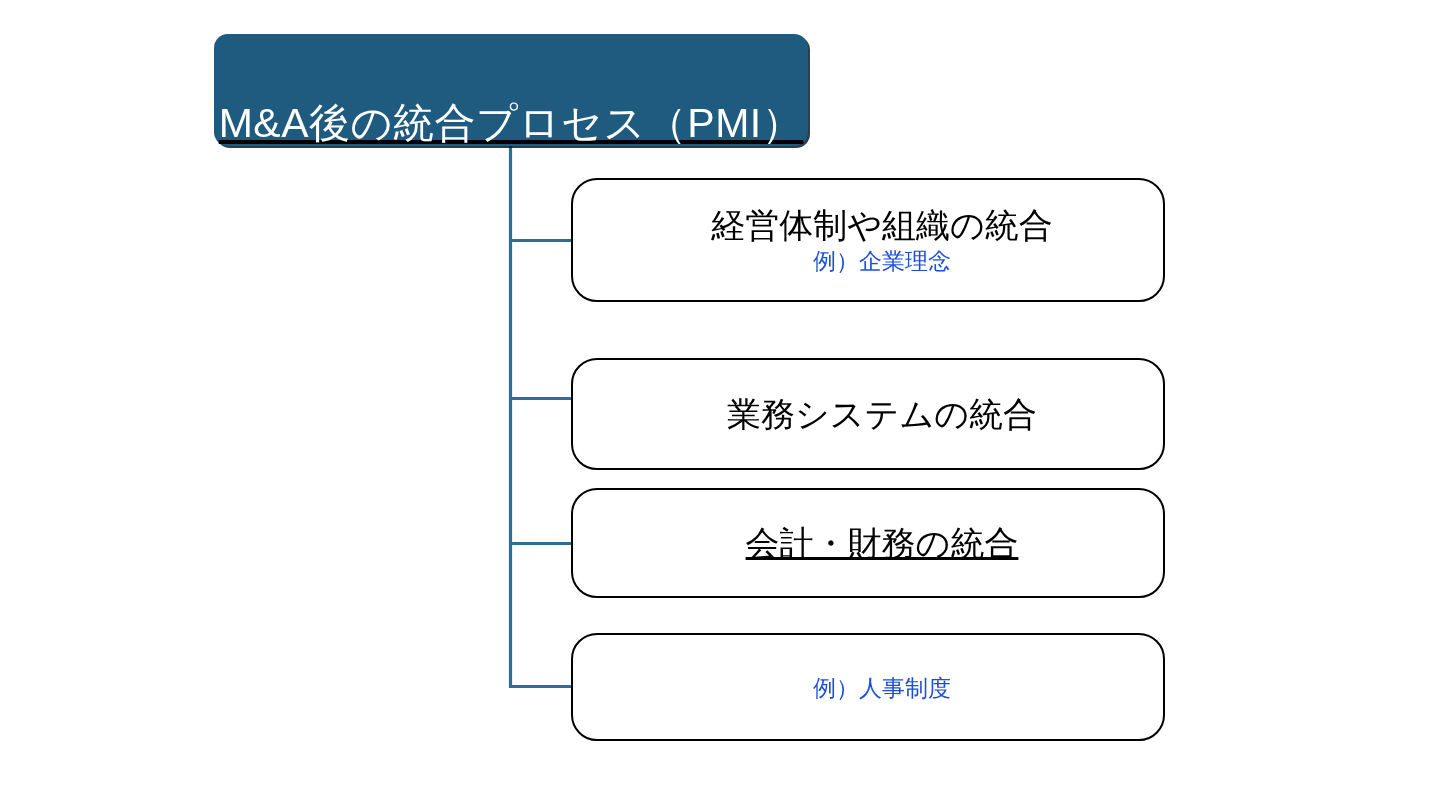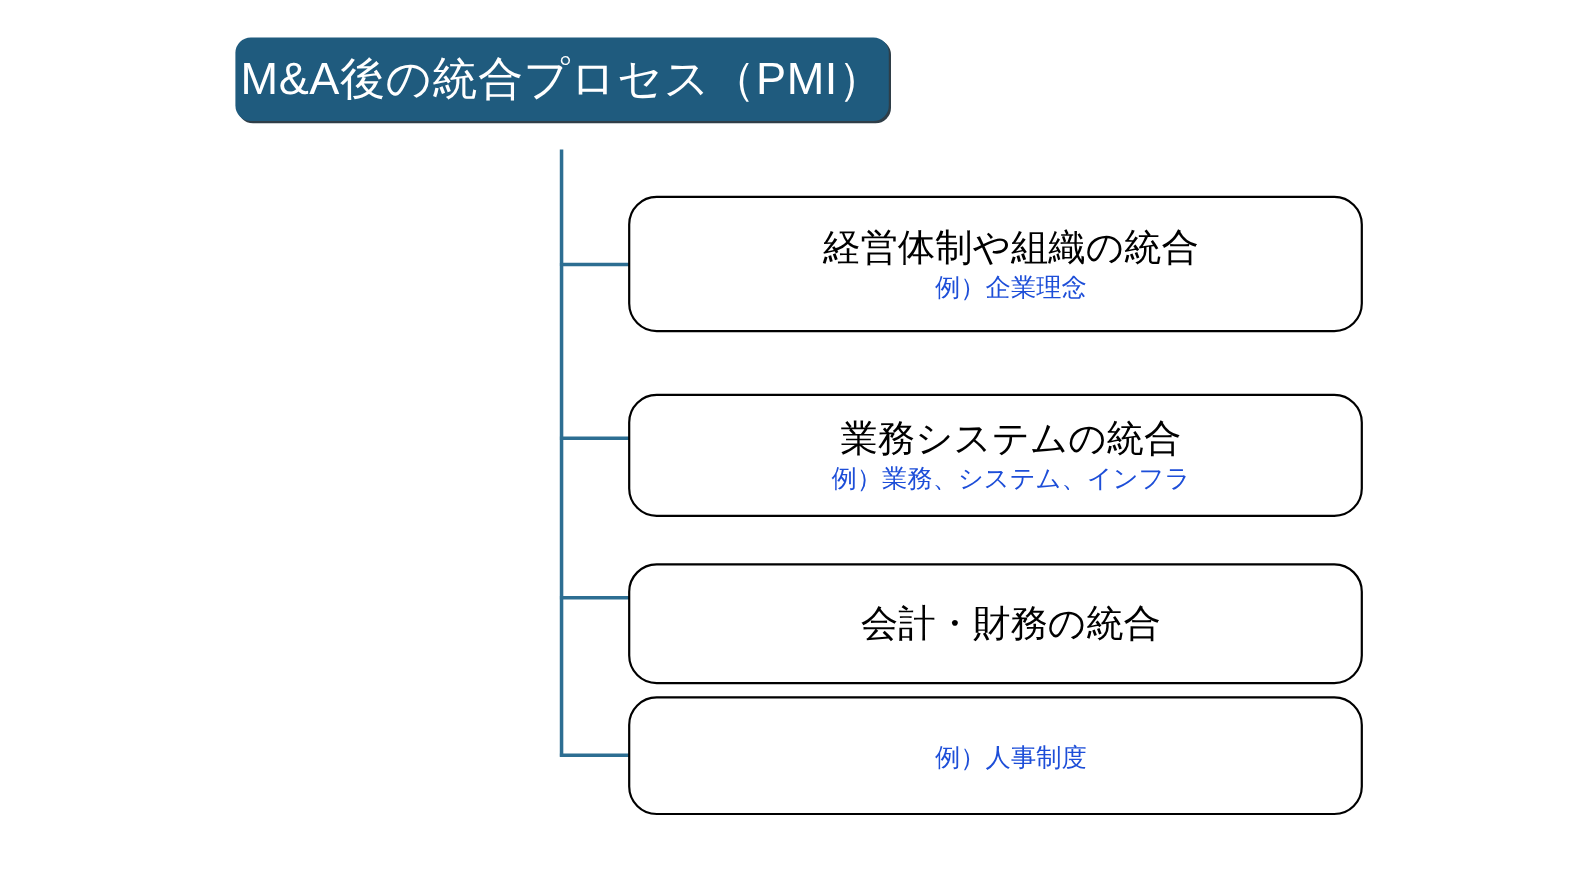--- a/index.html
+++ b/index.html
@@ -30,57 +30,58 @@
     height: 810px;
     pointer-events: none;
   }
 
   
   .root-node {
     position: absolute;
     left: 214px;
     top: 34px;
     width: 594px;
-    height: 76px;
+    height: 112px;
     box-sizing: border-box;
     background: #1F5B7E;
     border-radius: 14px;
     display: flex;
-    align-items: center;
+    align-items: flex-end;
     justify-content: center;
     box-shadow: 2px 2px 0 0 rgba(10, 28, 40, 0.85);
+    text-decoration: underline;
   }
   .root-label {
     color: #ffffff;
     font-size: 41px;
     line-height: 1.1;
     letter-spacing: 0.5px;
     white-space: nowrap;
     font-weight: 400;
   }
 
   
   .child-node {
     position: absolute;
     left: 571px;
-    width: 668px;
+    width: 594px;
     box-sizing: border-box;
     background: #ffffff;
     border: 2.6px solid #000000;
     border-radius: 26px;
     display: flex;
     flex-direction: column;
     align-items: center;
     justify-content: center;
     text-align: center;
     padding-left: 28px;
   }
   .child-node.n1 { top: 178px; height: 124px; }
   .child-node.n2 { top: 358px; height: 112px; }
-  .child-node.n3 { top: 512px; height: 110px; }
+  .child-node.n3 { top: 488px; height: 110px; text-decoration: underline; }
   .child-node.n4 { top: 633px; height: 108px; }
 
   .child-title {
     color: #000000;
     font-size: 34px;
     line-height: 1.18;
     white-space: nowrap;
     font-weight: 400;
   }
   .child-sub {
@@ -110,21 +111,20 @@
     <span class="root-label">M&amp;A後の統合プロセス（PMI）</span>
   </div>
 
   <div class="child-node n1">
     <span class="child-title">経営体制や組織の統合</span>
     <span class="child-sub">例）企業理念</span>
   </div>
 
   <div class="child-node n2">
     <span class="child-title">業務システムの統合</span>
-    <span class="child-sub">例）業務、システム、インフラ</span>
   </div>
 
   <div class="child-node n3">
     <span class="child-title">会計・財務の統合</span>
 
   </div>
 
   <div class="child-node n4">
     <span class="child-sub">例）人事制度</span>
   </div>

